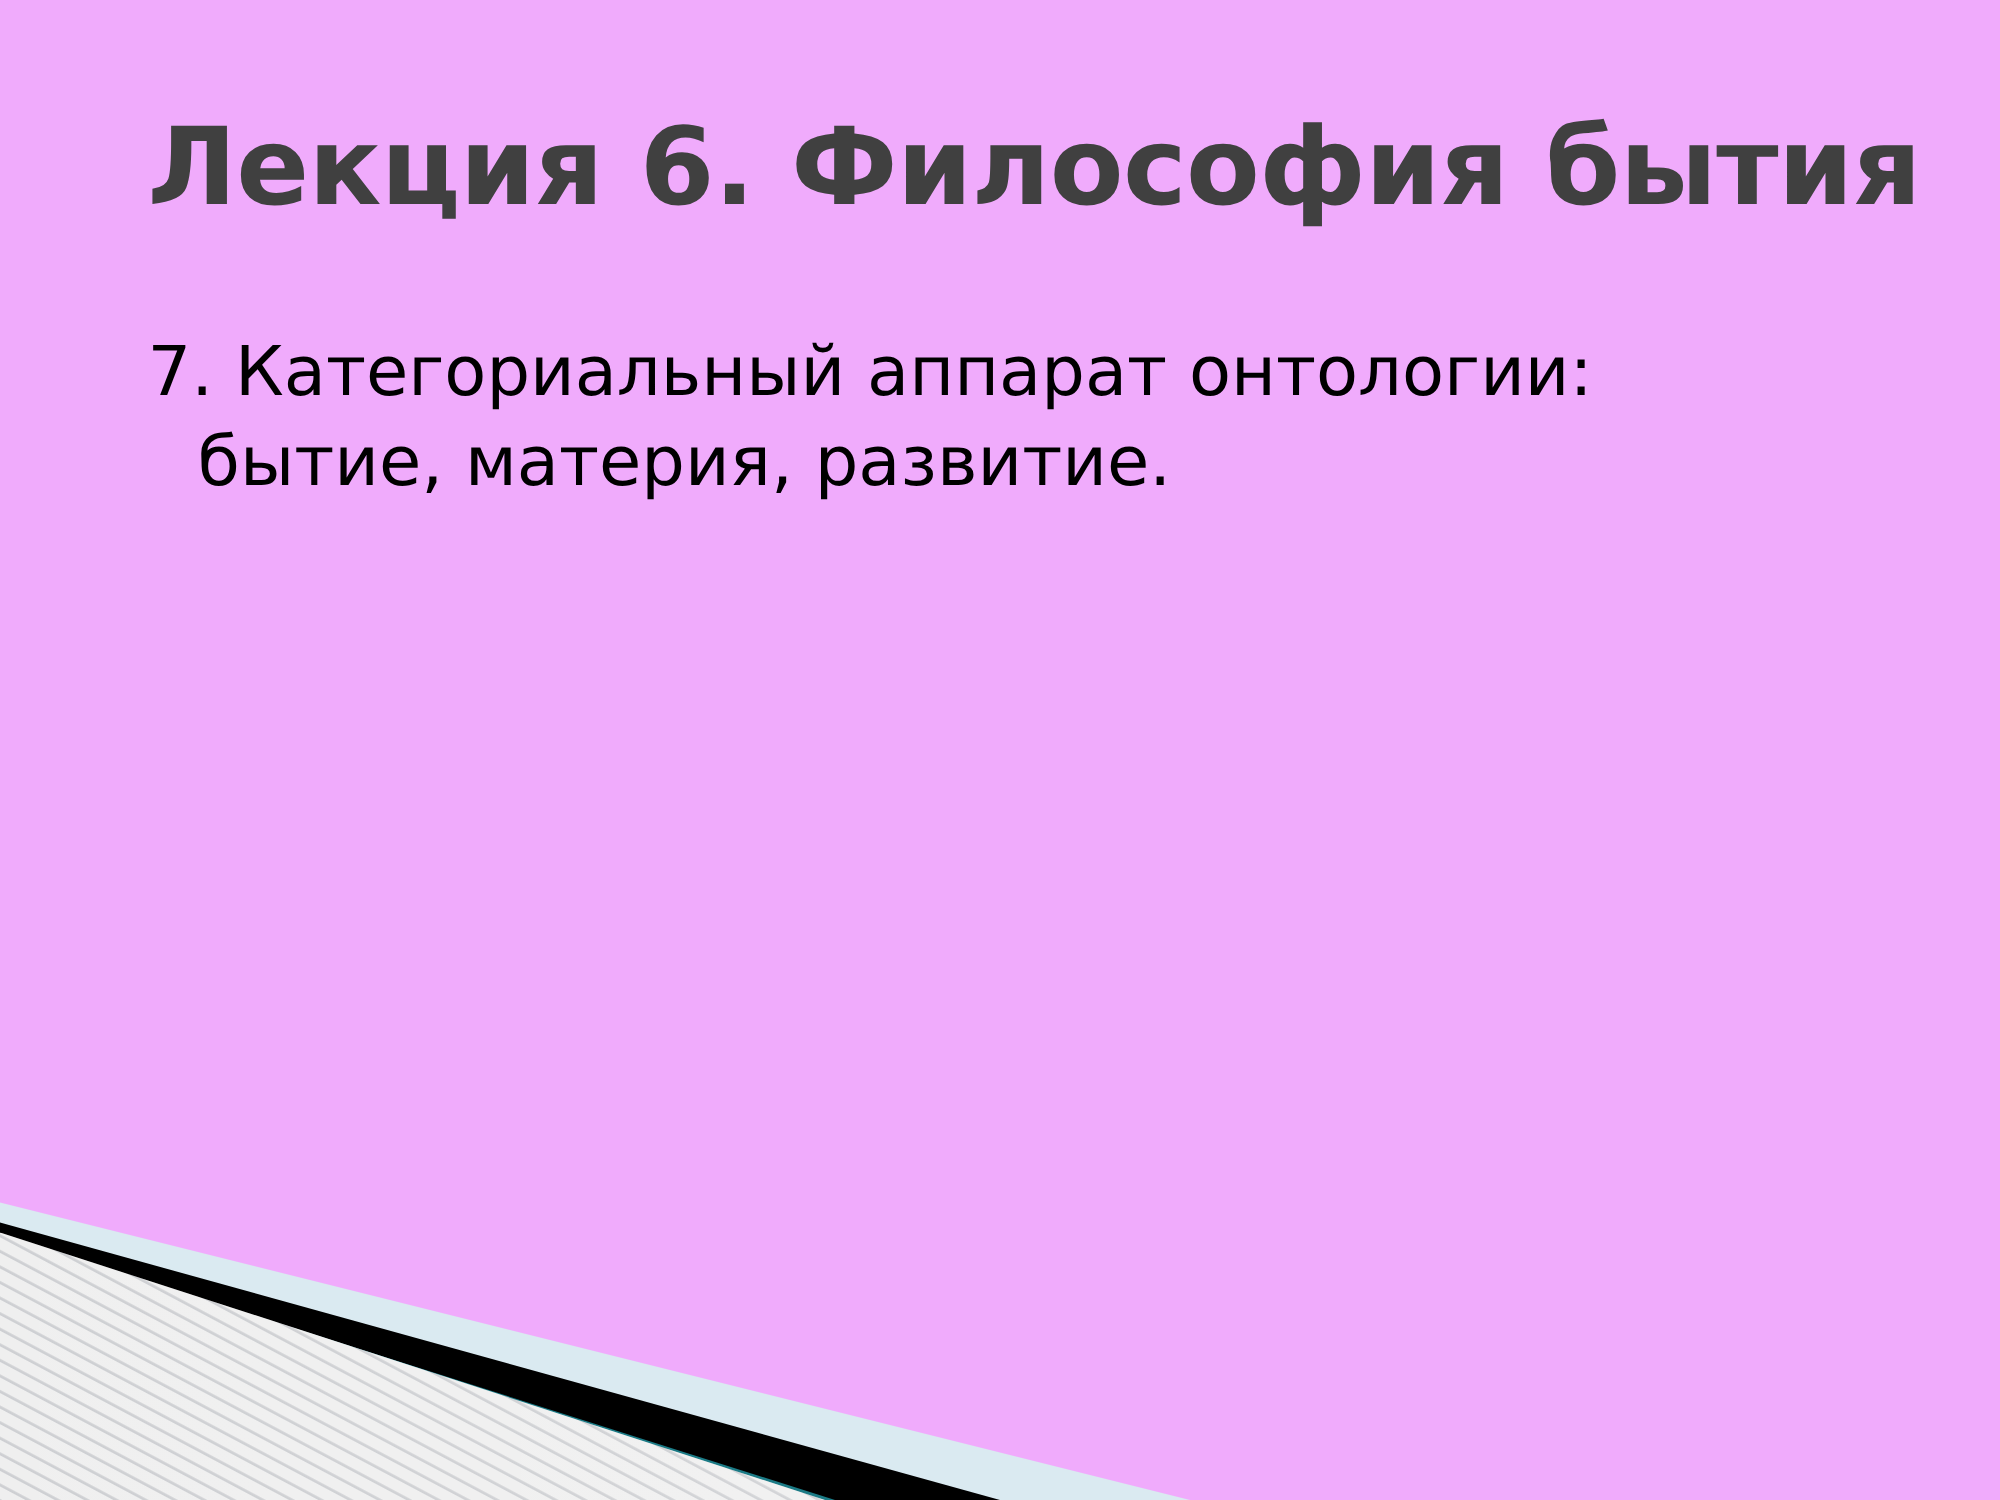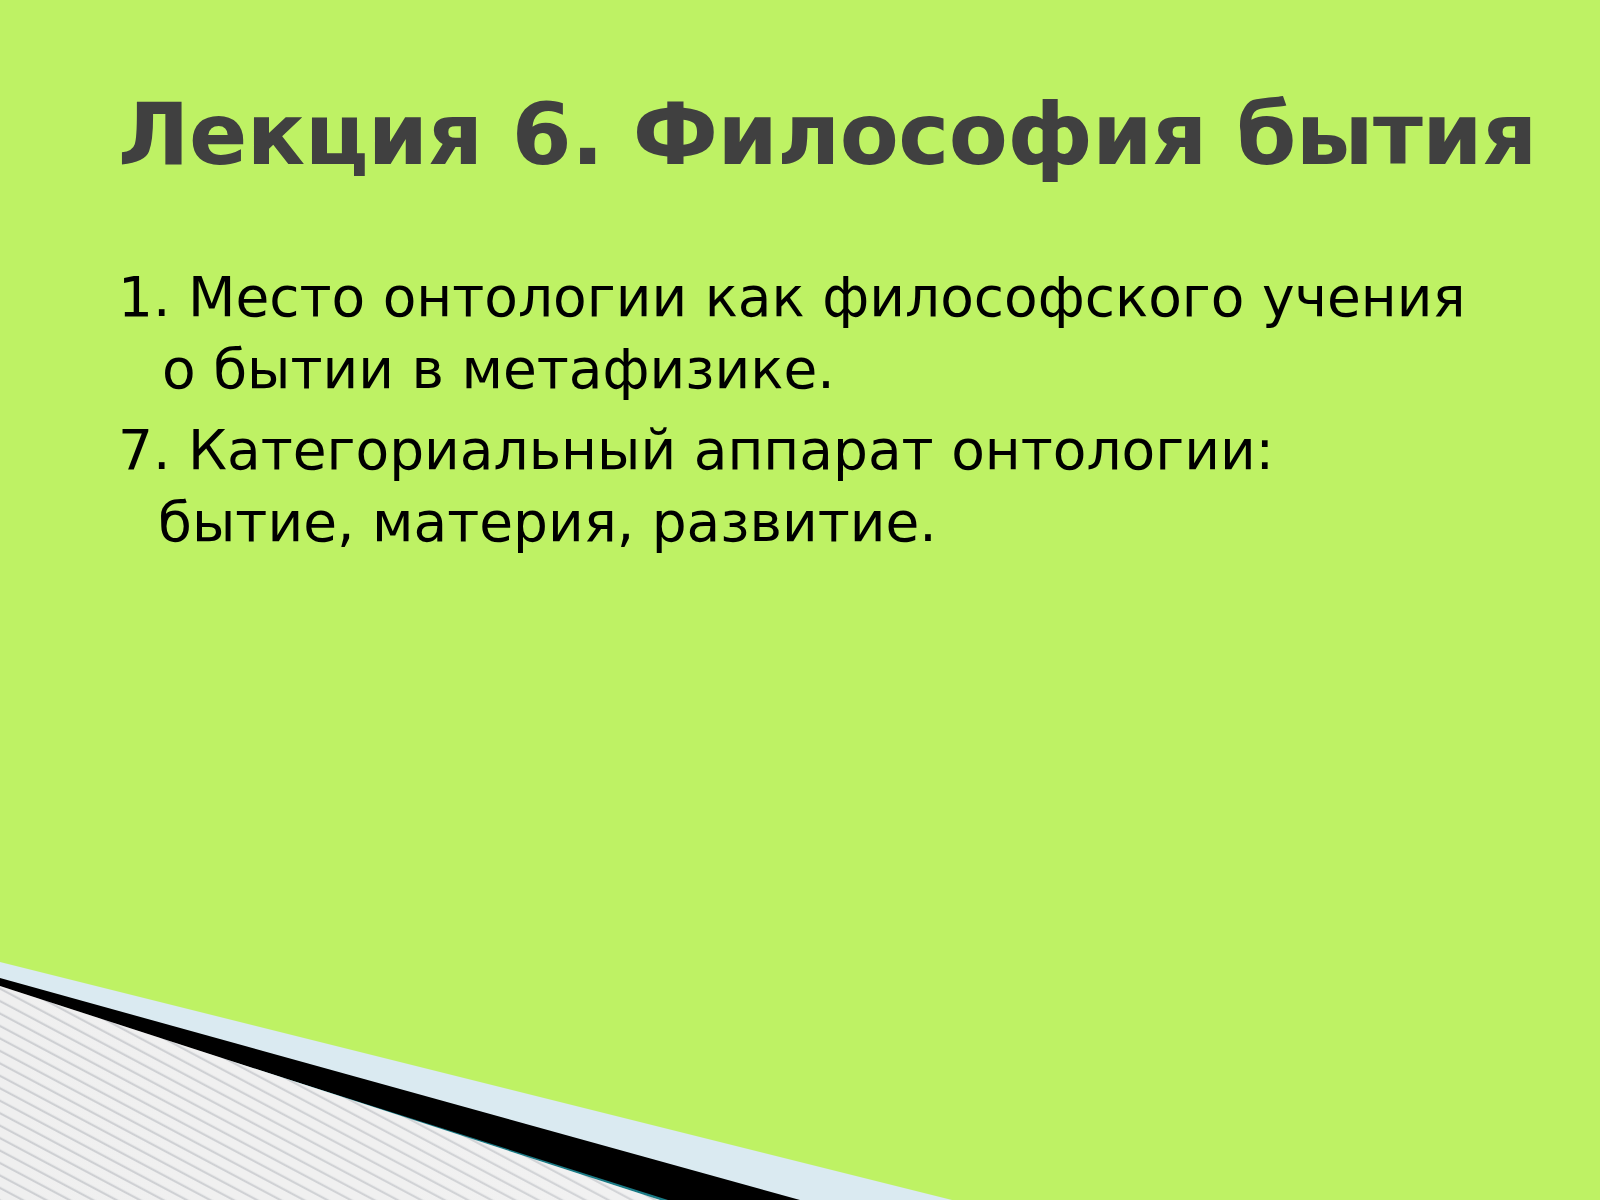--- a/index.html
+++ b/index.html
@@ -4,21 +4,21 @@
 <style>
   html, body {
     margin: 0;
     padding: 0;
     background: #ffffff;
   }
   .slide {
     position: relative;
     width: 1600px;
     height: 1200px;
-    background: #bef264;
+    background: #f0abfc;
     overflow: hidden;
     font-family: "DejaVu Sans", "Liberation Sans", sans-serif;
     text-decoration: underline;
   }
 
   
   .title {
     position: absolute;
     left: 118px;
     top: 86px;
@@ -73,21 +73,20 @@
   }
 </style>
 </head>
 <body>
 
 <div class="slide">
 
   <div class="title">Лекция 6. Философия бытия</div>
 
   <ul class="body-list">
-    <li class="body-item">1. Место онтологии как философского учения о бытии в метафизике.</li>
     <li class="body-item tight">7. Категориальный аппарат онтологии: бытие, материя, развитие.</li>
   </ul>
 
   <div class="deco">
     <svg viewBox="0 0 1600 260" preserveAspectRatio="none" xmlns="http://www.w3.org/2000/svg">
       <defs>
         <pattern id="hatchPattern" width="11" height="11" patternUnits="userSpaceOnUse" patternTransform="rotate(-62)">
           <rect width="11" height="11" fill="#ececec"></rect>
           <rect width="2.2" height="11" fill="#bcbfc3" opacity="0.85"></rect>
         </pattern>

